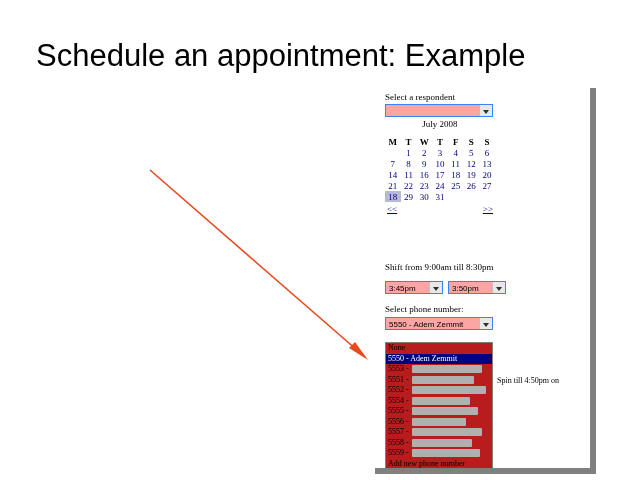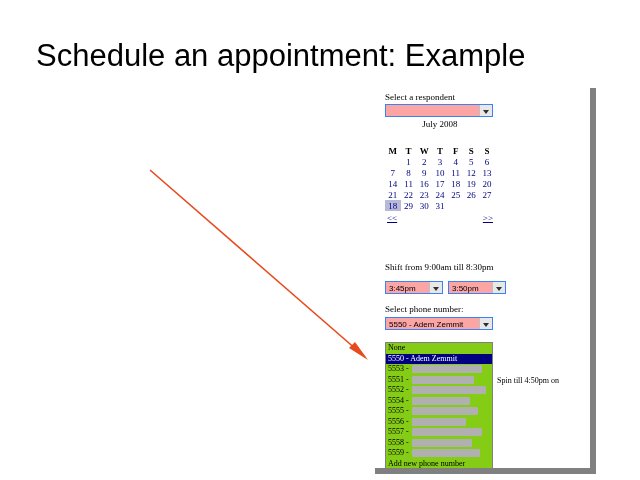--- a/index.html
+++ b/index.html
@@ -123,21 +123,21 @@
     top: 31px;
     width: 110px;
     font-family: "Liberation Serif", serif;
     font-size: 9px;
     color: #000080;
   }
   .cal .cal-title {
     text-align: center;
     color: #000000;
     font-size: 9px;
-    margin-bottom: 16px;
+    margin-bottom: 7px;
   }
   .cal table {
     border-collapse: collapse;
     width: 110px;
   }
   .cal th {
     font-weight: bold;
     font-size: 9px;
     color: #000000;
     text-align: center;
@@ -180,21 +180,21 @@
     font-size: 9px;
   }
 
   
   .dropdown-open {
     position: absolute;
     left: 10px;
     top: 254px;
     width: 108px;
     border: 1px solid #808080;
-    background: #84cc16;
+    background: #b91c1c;
     box-sizing: border-box;
   }
   .dd-item {
     height: 10.5px;
     line-height: 10.5px;
     font-size: 8px;
     font-family: "Liberation Serif", serif;
     padding-left: 2px;
     color: #000;
     white-space: nowrap;

